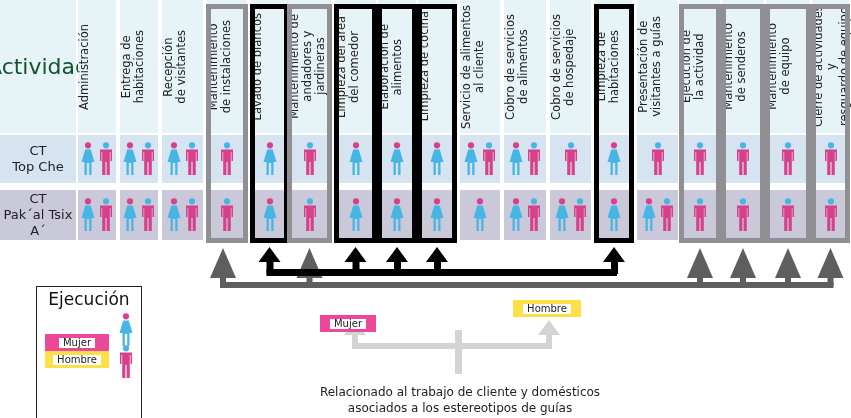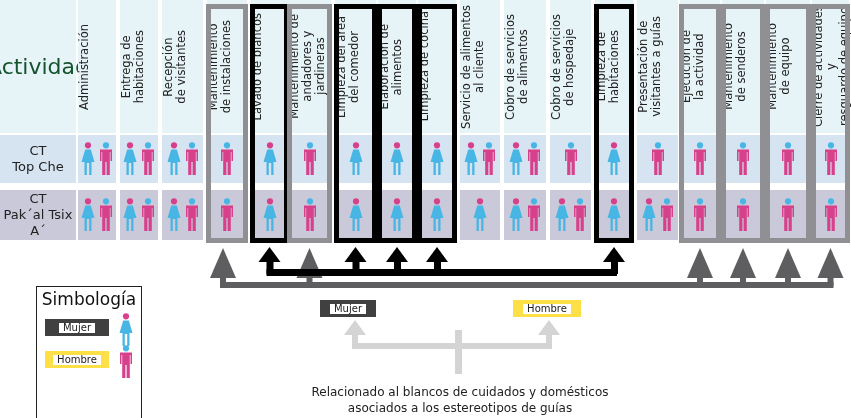--- a/index.html
+++ b/index.html
@@ -14,21 +14,21 @@
   .vtext span{writing-mode:vertical-rl;transform:rotate(180deg);font-size:11.5px;line-height:13px;color:#222;text-align:center;white-space:pre-line;}
   .icons{display:flex;align-items:center;justify-content:center;gap:4px;height:100%;}
   .frame{position:absolute;box-sizing:border-box;pointer-events:none;}
   .frame.f{border:5px solid #000;}
   .frame.m{border:5px solid #909094;}
   svg{display:block;}
   .legend{position:absolute;left:36px;top:286px;width:106px;height:132px;border:1.3px solid #222;border-bottom:none;box-sizing:border-box;background:#fff;}
   .legend-title{position:absolute;left:0;right:0;top:2px;text-align:center;font-size:17px;color:#111;}
   .tag{position:absolute;box-sizing:border-box;display:flex;align-items:center;justify-content:center;}
   .tag span{background:#fff;font-size:10px;line-height:10px;padding:0 4px;color:#222;}
-  .tag.f{background:#404040;}
+  .tag.f{background:#ec4899;margin-top:15px;}
   .tag.m{background:#fde047;}
   .caption{position:absolute;left:290px;width:340px;top:384px;text-align:center;font-size:12px;line-height:16px;color:#222;}
 </style>
 </head>
 <body>
 
 <div id="table">
     <div class="cell hdr row-label act-label" style="left:0;top:0;width:76px;height:133px;">
       <span>Actividad</span>
     </div>
@@ -608,21 +608,21 @@
     <polygon points="603,262 614,247 625,262" fill="#000"></polygon>
     <rect x="455" y="330" width="7" height="44" fill="#d4d4d4"></rect>
     <rect x="352" y="343" width="200" height="6" fill="#d4d4d4"></rect>
     <rect x="352" y="330" width="6" height="16" fill="#d4d4d4"></rect>
     <polygon points="344,335 355,320 366,335" fill="#d4d4d4"></polygon>
     <rect x="546" y="330" width="6" height="16" fill="#d4d4d4"></rect>
     <polygon points="538,335 549,320 560,335" fill="#d4d4d4"></polygon>
   </svg>
 
 <div class="legend">
-  <div class="legend-title">Simbología</div>
+  <div class="legend-title">Ejecución</div>
   <div class="tag f" style="left:8px;top:32px;width:64px;height:17px;">
     <span>Mujer</span>
   </div>
   <div id="leg-woman" style="position:absolute;left:82px;top:26px;">
       <svg width="14" height="34" viewBox="0 0 14 34">
         <circle cx="7" cy="3.3" r="3.1" fill="#d7418c"></circle>
         <path d="M4.2 7.5 H9.8 L13.5 20 H10.5 V33 H8.2 V21 H5.8 V33 H3.5 V20 H0.5 Z" fill="#48b6e4"></path>
       </svg>
     </div>
   <div class="tag m" style="left:8px;top:64px;width:64px;height:17px;">
@@ -637,15 +637,15 @@
 </div>
 
 <div class="tag f" style="left:320px;top:300px;width:56px;height:17px;">
   <span>Mujer</span>
 </div>
 <div class="tag m" style="left:513px;top:300px;width:68px;height:17px;">
   <span>Hombre</span>
 </div>
 
 <div class="caption">
-  <div>Relacionado al blancos de cuidados y domésticos</div>
+  <div>Relacionado al trabajo de cliente y domésticos</div>
   <div>asociados a los estereotipos de guías</div>
 </div>
 
 </body></html>

